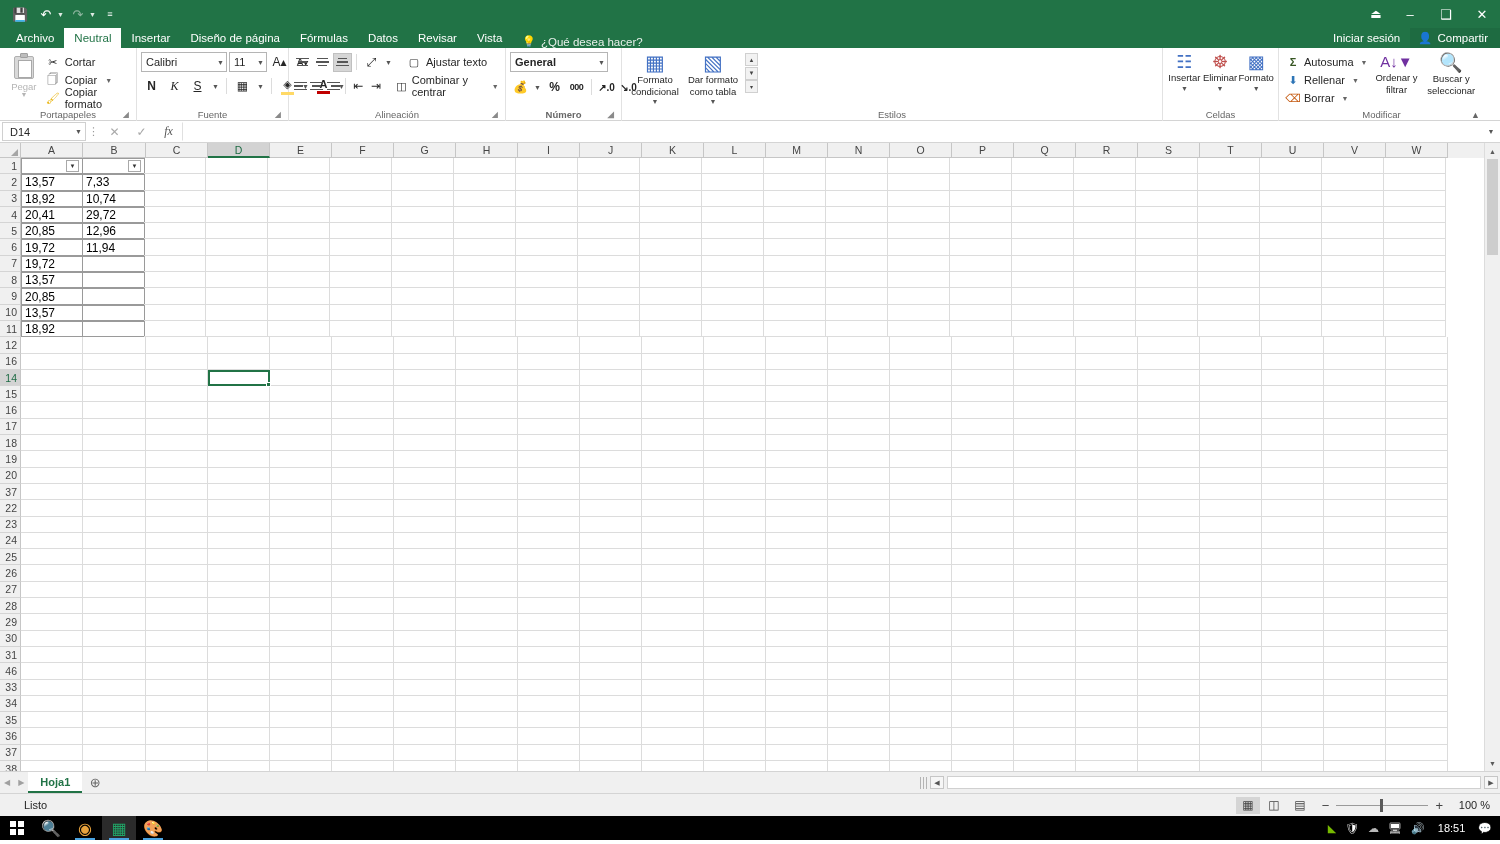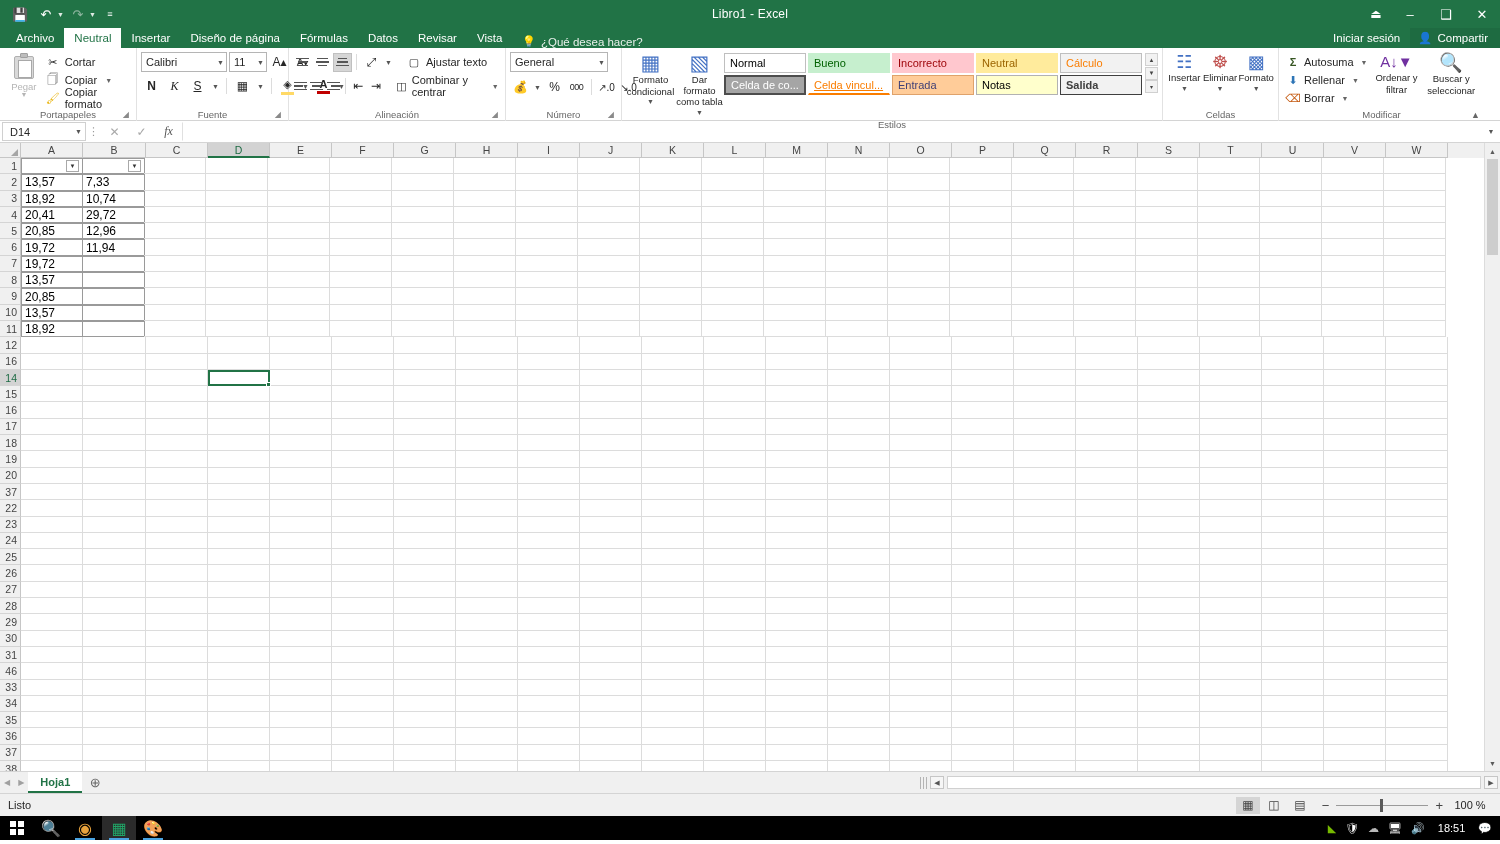--- a/index.html
+++ b/index.html
@@ -261,30 +261,30 @@
   .hs-grip { width: 7px; height: 12px; background:
      repeating-linear-gradient(to right, #b4b4b4 0 1px, transparent 1px 3px); }
   .hs-btn { width: 14px; height: 13px; border: 1px solid #c6c6c6; background: #f6f6f6; display: flex; align-items: center; justify-content: center; font-size: 7px; color: #555; }
   .hs-track { flex: 1; height: 13px; background: #ffffff; border: 1px solid #d0d0d0; }
 
   
   .statusbar {
     height: 23px; background: #f0f0f0; border-top: 1px solid #d4d4d4;
     display: flex; align-items: center; font-size: 11px; color: #262626;
   }
-  .status-text { padding-left: 8px; }
+  .status-text { padding-left: 24px; }
   .st-spacer { flex: 1; }
   .viewbtns { display: flex; align-items: center; gap: 2px; padding-right: 10px; }
   .viewbtn { width: 24px; height: 17px; display: flex; align-items: center; justify-content: center; font-size: 12px; color: #444; }
   .viewbtn.active { background: #d5d5d5; }
   .zoomarea { display: flex; align-items: center; gap: 7px; padding-right: 10px; }
   .zoom-sign { font-size: 13px; color: #444; }
   .zoom-track { width: 92px; height: 1px; background: #9a9a9a; position: relative; }
   .zoom-thumb { position: absolute; left: 44px; top: -6px; width: 3px; height: 13px; background: #5a5a5a; }
-  .zoom-val { width: 40px; text-align: center; font-size: 11px; color: #262626; }
+  .zoom-val { width: 40px; text-align: right; font-size: 11px; color: #262626; }
 
   
   .taskbar {
     height: 24px; background: #000000; display: flex; align-items: center; color: #ffffff;
   }
   .tb-item { width: 34px; height: 24px; display: flex; align-items: center; justify-content: center; position: relative; }
   .tb-item.running::after {
     content: ""; position: absolute; left: 7px; right: 7px; bottom: 0; height: 2px; background: #4aa3e0;
   }
   .tb-item.active { background: #2b2b2b; }
@@ -300,21 +300,20 @@
 
 <div class="titlebar">
   <div class="qat">
     <div class="qat-btn">💾</div>
     <div class="qat-btn">↶</div>
       <span class="qat-caret">▼</span>
     <div class="qat-btn dim">↷</div>
       <span class="qat-caret">▼</span>
     <div class="qat-btn" style="font-size:9px;">≡</div>
   </div>
-  <div class="title-text">Libro1 - Excel</div>
   <div class="winbtns">
     <div class="winbtn ribbonopt">⏏</div>
     <div class="winbtn">–</div>
     <div class="winbtn">❑</div>
     <div class="winbtn">✕</div>
   </div>
 </div>
 
 <div class="tabbar">
   <div class="tab">Archivo</div>
@@ -467,21 +466,21 @@
           <span class="cmd-caret">▼</span>
         </div>
       </div>
     </div>
     <div class="group-label">
       <span>Alineación</span>
       <span class="dialog-launcher">◢</span>
     </div>
   </div>
 
-  <div class="group" style="width:116px;">
+  <div class="group" style="width:116px;font-weight:bold;">
     <div class="group-body" style="flex-direction:column;">
       <div class="al-row">
         <div class="combo numfmt">
           <span class="cv">General</span>
           <span class="ca">▼</span>
         </div>
       </div>
       <div class="num-row2" style="margin-top:3px;">
         <div class="ico-btn" style="color:#c0a000;">💰</div>
         <div class="split-caret">▼</div>
@@ -505,32 +504,20 @@
         <div class="lbl">Formato</div>
         <div class="lbl">condicional</div>
         <div class="bigcaret">▼</div>
       </div>
       <div class="bigbtn" style="width:58px;">
         <div style="font-size:21px;line-height:22px;color:#4472c4;">▧</div>
         <div class="lbl">Dar formato</div>
         <div class="lbl">como tabla</div>
         <div class="bigcaret">▼</div>
       </div>
-      <div class="gal" id="style-gallery">
-          <div class="gal-cell" style="background: rgb(255, 255, 255); color: rgb(0, 0, 0); border-color: rgb(191, 191, 191);">Normal</div>
-          <div class="gal-cell" style="background: rgb(198, 239, 206); color: rgb(0, 97, 0); border-color: rgb(198, 239, 206);">Bueno</div>
-          <div class="gal-cell" style="background: rgb(255, 199, 206); color: rgb(156, 0, 6); border-color: rgb(255, 199, 206);">Incorrecto</div>
-          <div class="gal-cell" style="background: rgb(255, 235, 156); color: rgb(156, 101, 0); border-color: rgb(255, 235, 156);">Neutral</div>
-          <div class="gal-cell" style="background: rgb(242, 242, 242); color: rgb(250, 125, 0); border-color: rgb(191, 191, 191);">Cálculo</div>
-          <div class="gal-cell" style="background: rgb(165, 165, 165); color: rgb(255, 255, 255); border: 2px solid rgb(77, 77, 77);">Celda de co...</div>
-          <div class="gal-cell" style="background: rgb(255, 255, 255); color: rgb(250, 125, 0); border-color: rgb(255, 255, 255) rgb(255, 255, 255) rgb(250, 125, 0); border-bottom-width: 2px; border-bottom-style: solid; text-decoration: underline;">Celda vincul...</div>
-          <div class="gal-cell" style="background: rgb(255, 204, 153); color: rgb(63, 63, 118); border-color: rgb(223, 162, 107);">Entrada</div>
-          <div class="gal-cell" style="background: rgb(255, 255, 204); color: rgb(0, 0, 0); border-color: rgb(178, 178, 178);">Notas</div>
-          <div class="gal-cell" style="background: rgb(242, 242, 242); color: rgb(63, 63, 63); border: 1px solid rgb(63, 63, 63); font-weight: bold;">Salida</div>
-        </div>
       <div class="gal-scroll">
         <div class="gal-sbtn">▲</div>
         <div class="gal-sbtn">▼</div>
         <div class="gal-sbtn">▾</div>
       </div>
     </div>
     <div class="group-label">
       <span>Estilos</span>
     </div>
   </div>

